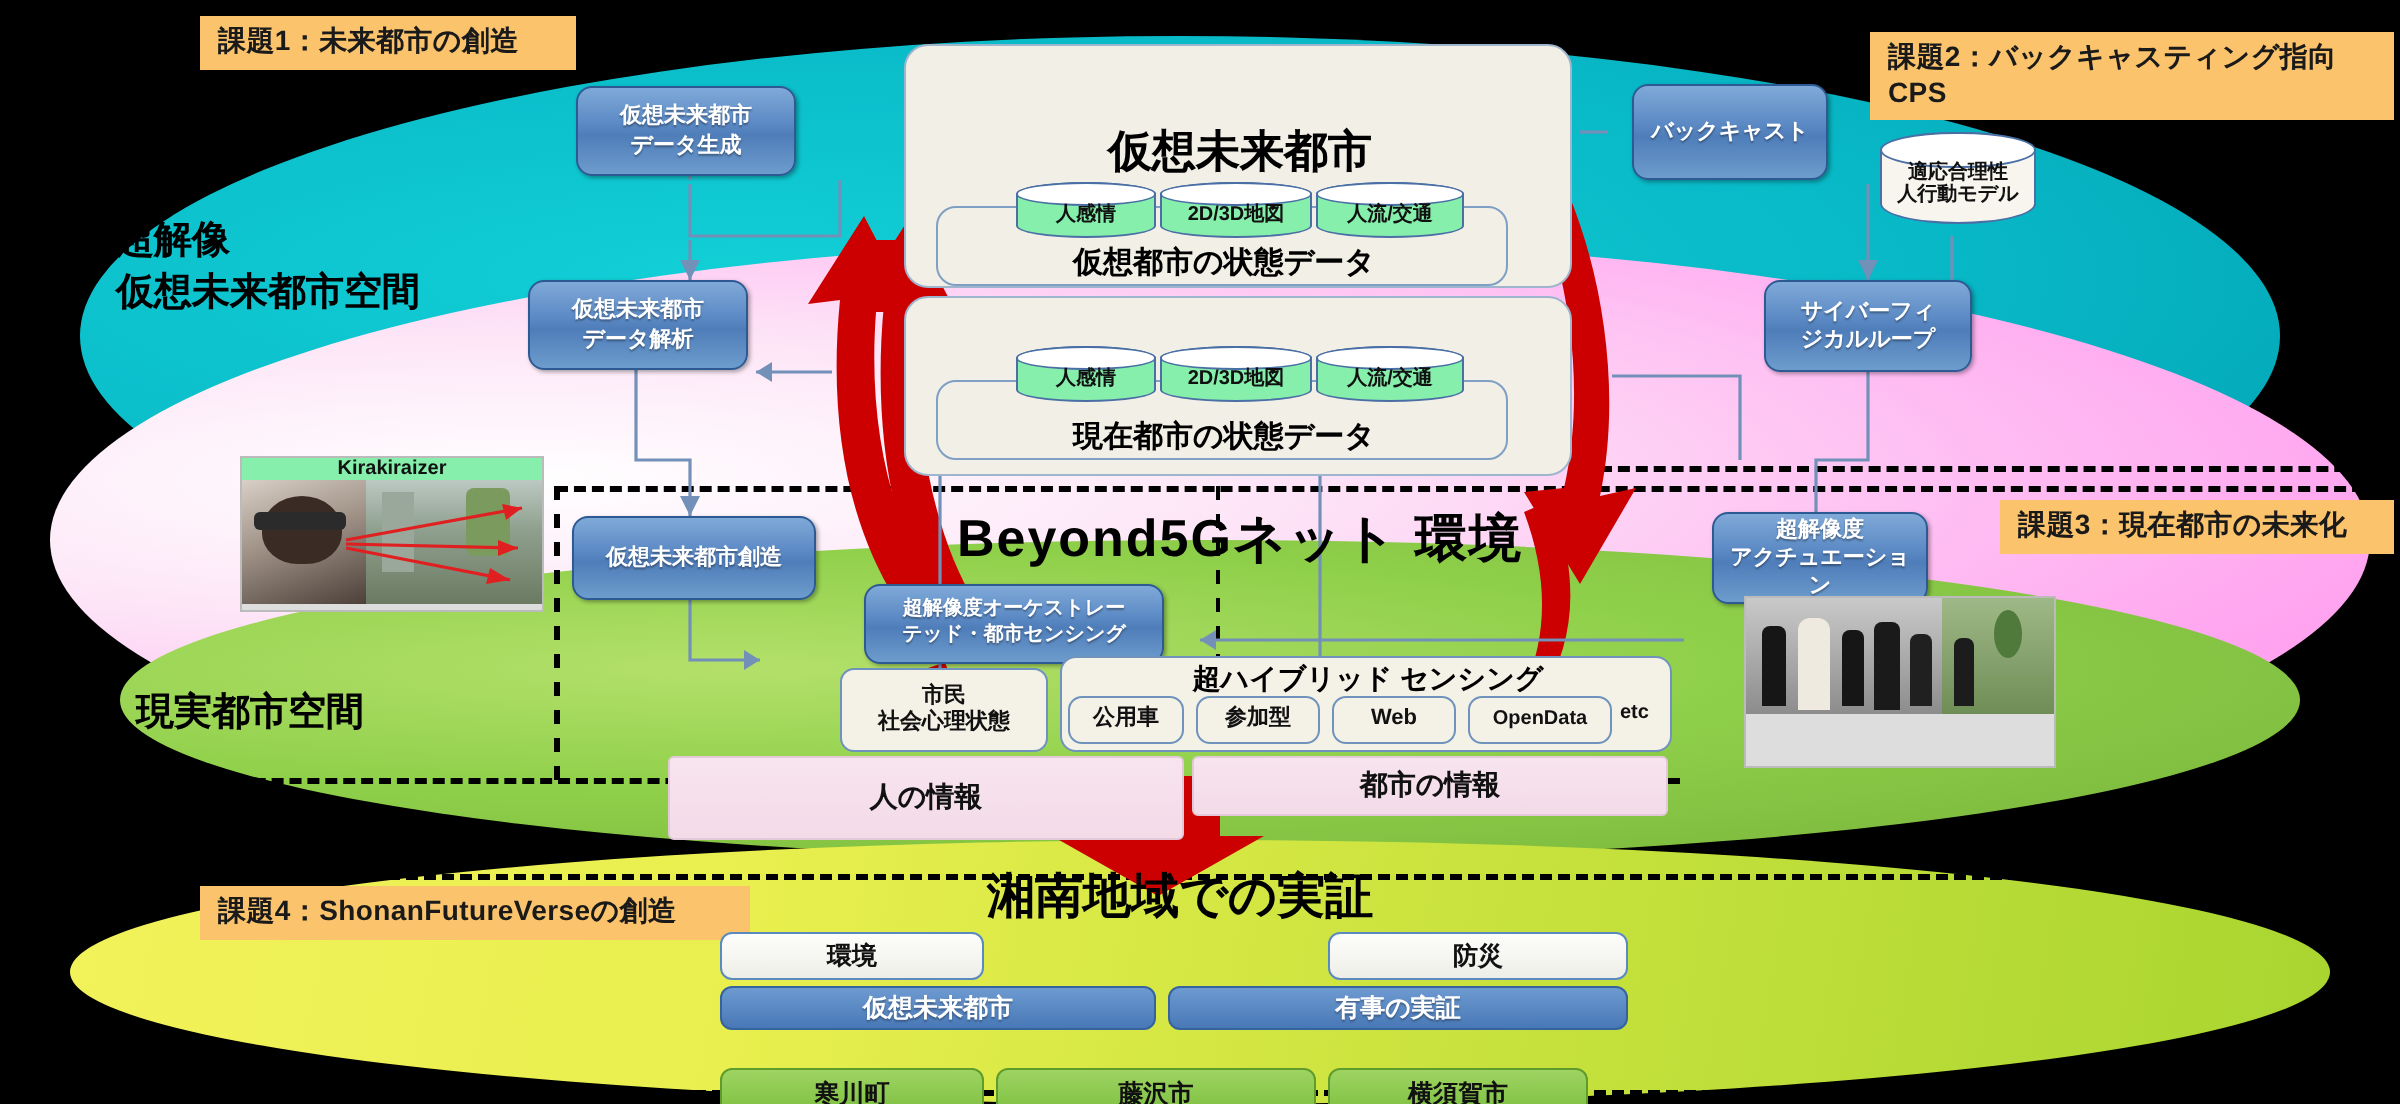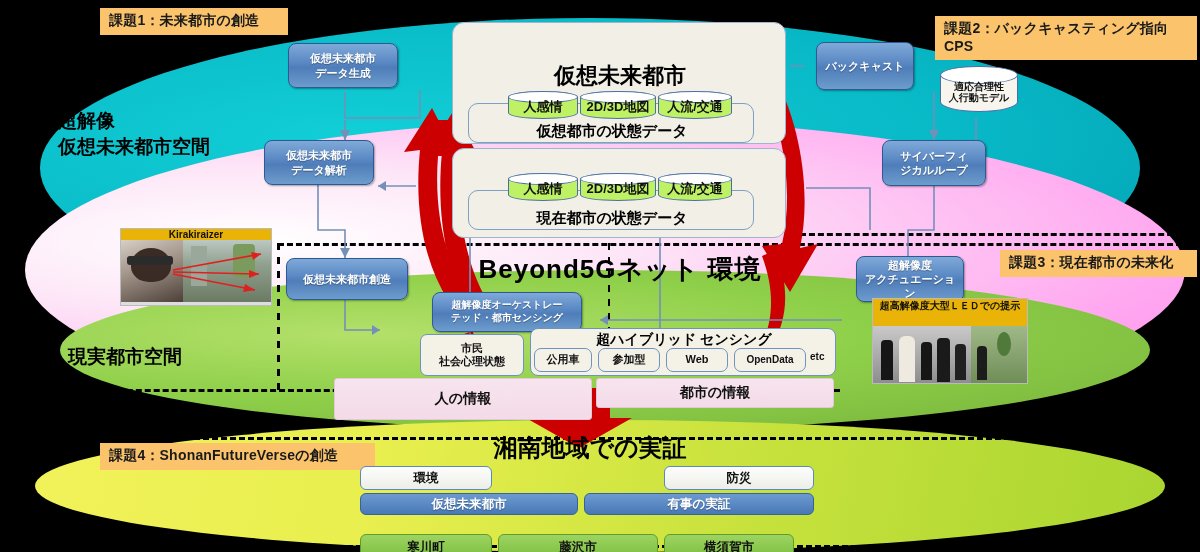--- a/index.html
+++ b/index.html
@@ -54,22 +54,22 @@
   .panel-inner{
     background:#f2efe6;border:1.4px solid #7f9fc4;border-radius:10px;
   }
   .panel-title{
     text-align:center;font-weight:bold;color:#000;
   }
 
   
   .cyl{
     position:absolute;border:1.3px solid #4a6fa5;border-radius:50%/22%;
-    background:#bef264;display:flex;align-items:center;justify-content:center;
-    font-size:13px;color:#111;font-weight:600;text-align:center;line-height:1.1;
+    background:#86efac;display:flex;align-items:center;justify-content:center;
+    font-size:10px;color:#111;font-weight:600;text-align:center;line-height:1.1;
   }
   .cyl::before{
     content:"";position:absolute;left:-1.3px;right:-1.3px;top:-1.3px;height:38%;
     border:1.3px solid #4a6fa5;border-radius:50%;background:#ffffff;
   }
   .cyl span{position:relative;z-index:2;padding-top:5px;}
 
   
   .wbox{
     background:#f4f1e7;border:1.3px solid #6f93bd;border-radius:7px;
@@ -102,21 +102,21 @@
   .vbox-green{
     background:linear-gradient(180deg,#9ed462 0%,#79bd3d 100%);
     border:1.4px solid #5f9c2c;border-radius:6px;
     display:flex;align-items:center;justify-content:center;
     font-weight:bold;font-size:12.5px;color:#111;margin-top:16px;
   }
 
   
   .photo{border:1px solid #bbb;background:#ddd;overflow:hidden;}
   .photo-cap{
-    text-align:center;font-size:10px;color:#111;background:#eab308;font-weight:600;
+    text-align:center;font-size:10px;color:#111;background:#86efac;font-weight:600;
   }
 
   .big-title{font-weight:bold;color:#000;}
   .space-label{font-weight:bold;color:#000;font-size:19px;line-height:1.35;}
 
   .dashline{border:0;border-top:3px dashed #000;position:absolute;}
 
   svg.ov{position:absolute;left:0;top:0;width:1200px;height:552px;overflow:visible;pointer-events:none;}
 </style>
 </head>
@@ -295,21 +295,20 @@
         <g fill="#e02020">
           <polygon points="140,14 130,12 132,20"></polygon>
           <polygon points="138,34 128,30 128,38"></polygon>
           <polygon points="134,50 124,44 122,52"></polygon>
         </g>
       </svg>
     </div>
   </div>
 
   <div class="abs photo" style="left:872px;top:298px;width:156px;height:86px;">
-    <div class="photo-cap" style="height:26px;line-height:1.15;padding-top:1px;">超高解像度大型ＬＥＤでの提示</div>
     <div style="position:relative;width:156px;height:58px;background:linear-gradient(180deg,#c9c9c9 0%,#a8a8a8 55%,#8c8c8c 100%);">
       <div style="position:absolute;left:98px;top:0;width:58px;height:58px;background:linear-gradient(180deg,#9fb887 0%,#6f8d57 100%);"></div>
       <div style="position:absolute;left:8px;top:14px;width:12px;height:40px;background:#161616;border-radius:4px 4px 0 0;"></div>
       <div style="position:absolute;left:26px;top:10px;width:16px;height:46px;background:#efeadf;border-radius:6px 6px 0 0;"></div>
       <div style="position:absolute;left:48px;top:16px;width:11px;height:38px;background:#161616;border-radius:4px 4px 0 0;"></div>
       <div style="position:absolute;left:64px;top:12px;width:13px;height:44px;background:#1a1a1a;border-radius:4px 4px 0 0;"></div>
       <div style="position:absolute;left:82px;top:18px;width:11px;height:36px;background:#202020;border-radius:4px 4px 0 0;"></div>
       <div style="position:absolute;left:104px;top:20px;width:10px;height:34px;background:#1c1c1c;border-radius:4px 4px 0 0;"></div>
       <div style="position:absolute;left:124px;top:6px;width:14px;height:24px;background:#4f7a3c;border-radius:50%;"></div>
     </div>

